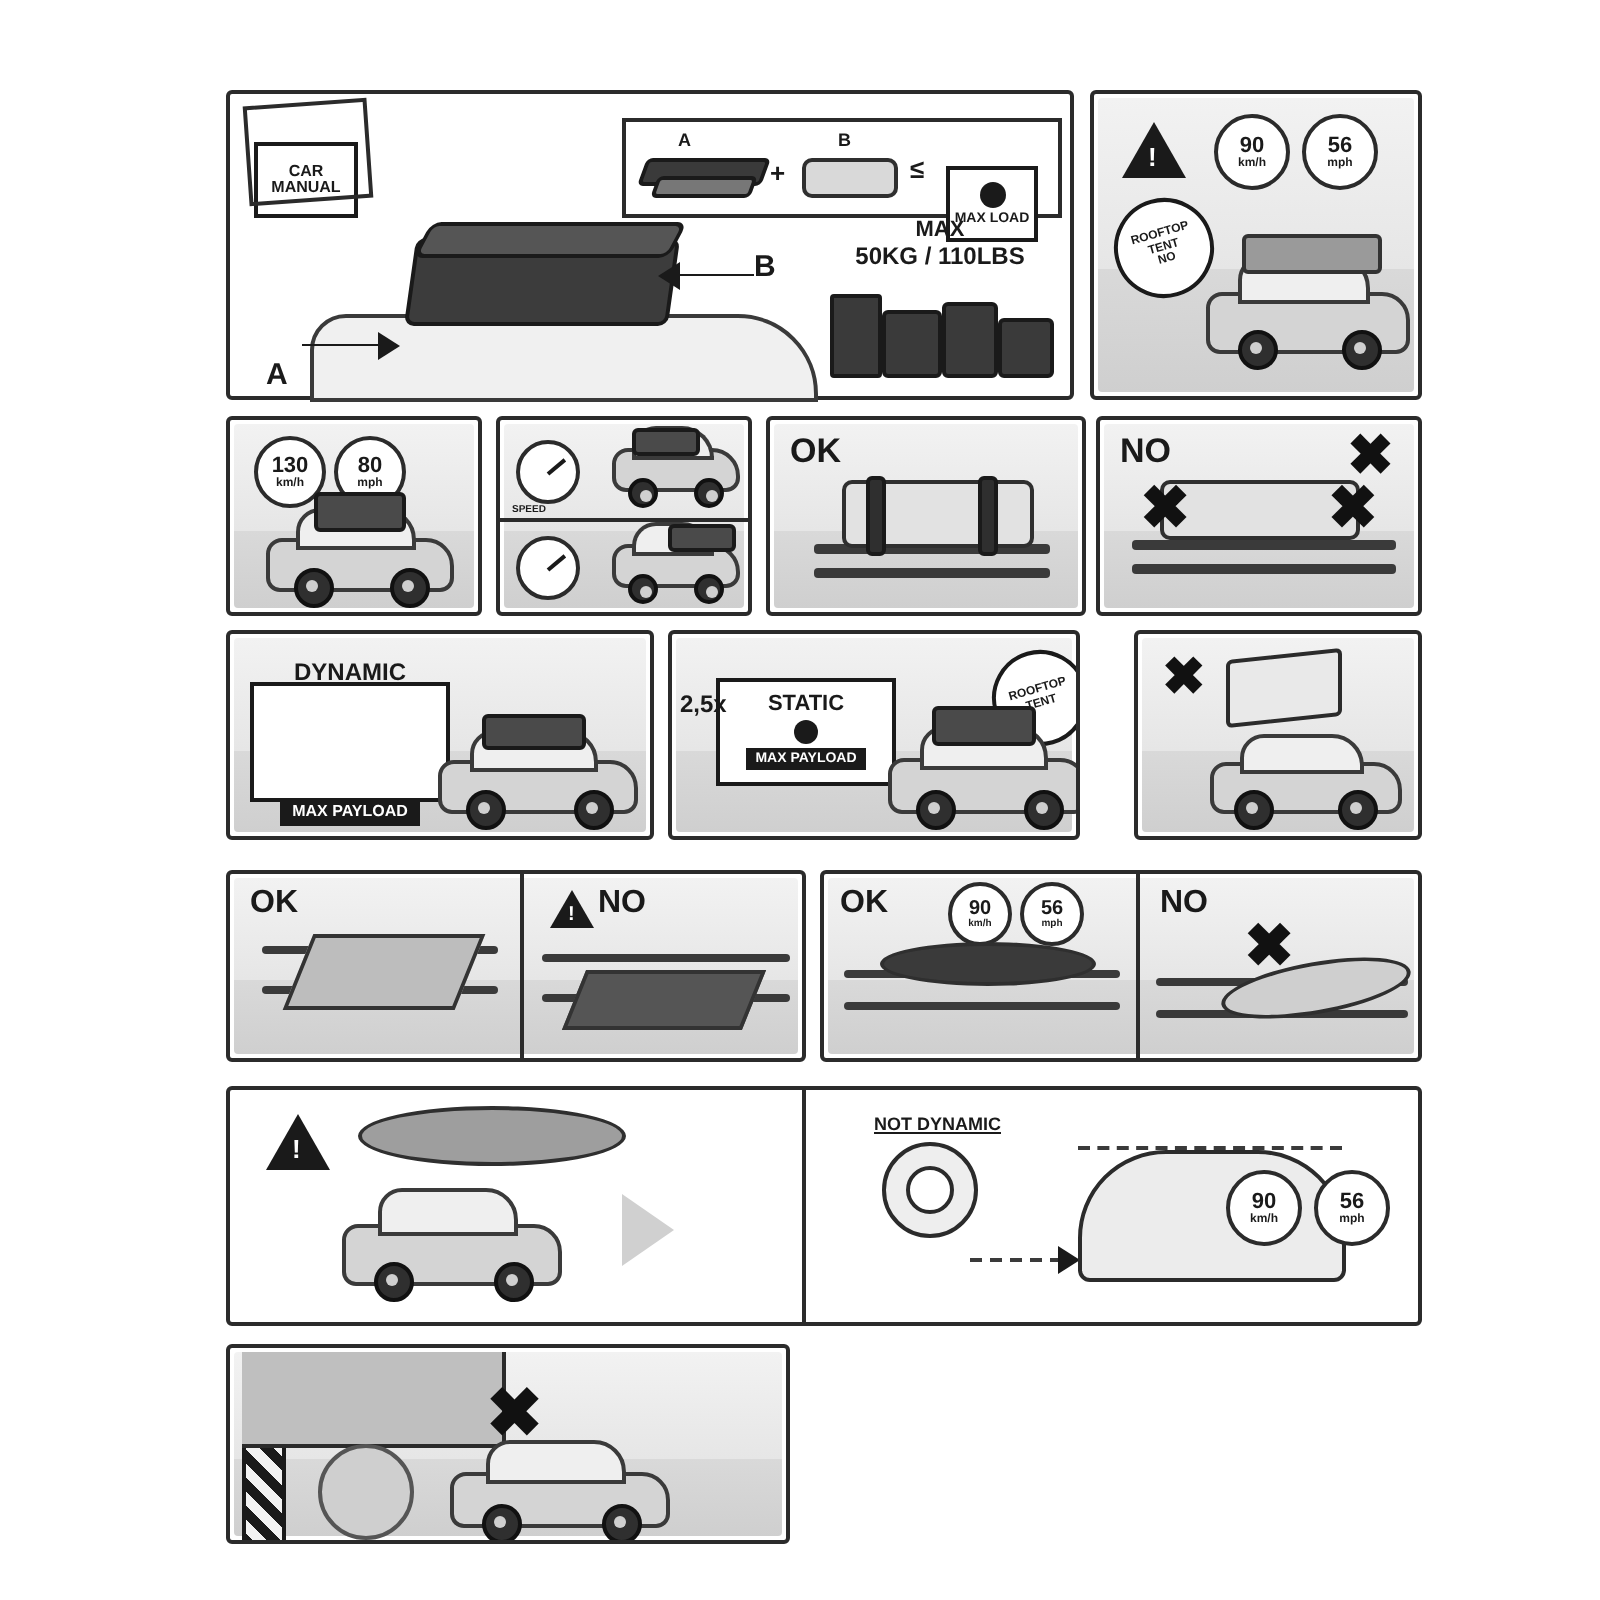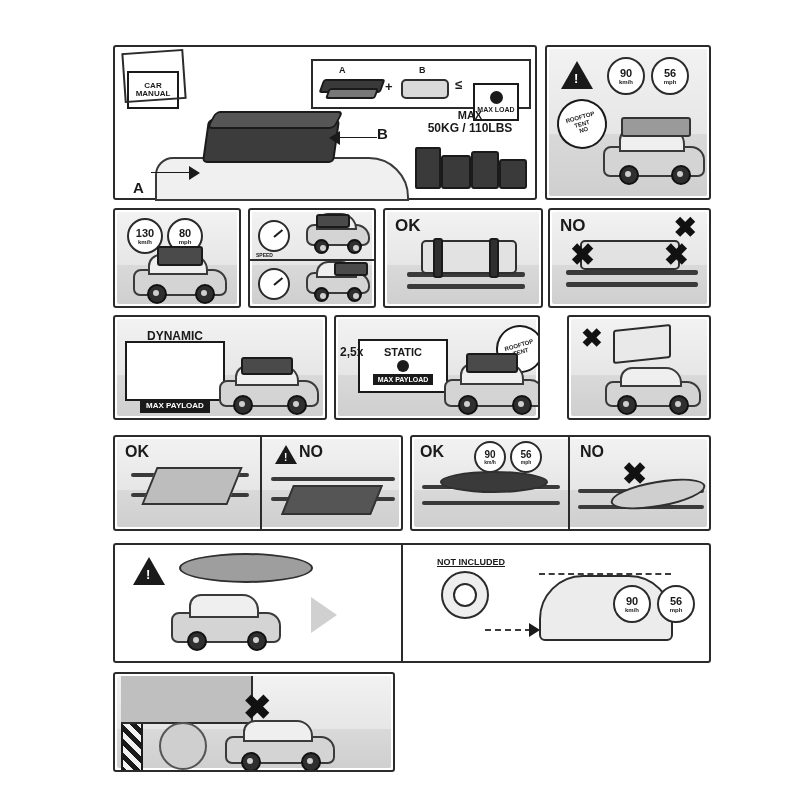--- a/index.html
+++ b/index.html
@@ -275,21 +275,21 @@
     <div class="kayak" style="left:64px;top:8px;width:130px;height:26px;background:#9e9e9e;"></div>
     <div class="car" style="left:56px;top:54px;width:110px;height:52px;">
       <div class="body"></div>
         <div class="cabin"></div>
       <div class="wheel" style="left:16px;bottom:0;"></div>
       <div class="wheel" style="right:14px;bottom:0;"></div>
     </div>
     <div class="arrowR" style="left:196px;top:52px;border-top-width:18px;border-bottom-width:18px;border-left-width:26px;border-left-color:#d0d0d0;"></div>
     <div style="position:absolute;left:196px;top:52px;width:0;height:0;border-top:18px solid transparent;border-bottom:18px solid transparent;border-left:26px solid transparent;"></div>
 
-    <div class="tinyc" style="left:322px;top:12px;font-size:9px;text-decoration:underline;">NOT INCLUDED</div>
+    <div class="tinyc" style="left:322px;top:12px;font-size:9px;text-decoration:underline;">NOT DYNAMIC</div>
     <div style="position:absolute;left:326px;top:26px;width:44px;height:44px;border:2px solid #2b2b2b;border-radius:50%;background:#eee;"></div>
     <div style="position:absolute;left:338px;top:38px;width:20px;height:20px;border:2px solid #2b2b2b;border-radius:50%;background:#fff;"></div>
     <div class="dash" style="left:370px;top:84px;width:46px;"></div>
     <div class="arrowR" style="left:414px;top:78px;"></div>
     <div style="position:absolute;left:424px;top:30px;width:130px;height:62px;border:2px solid #2b2b2b;background:#ececec;border-radius:44px 44px 6px 6px;"></div>
     <div class="dash" style="left:424px;top:28px;width:132px;"></div>
     <div class="dash" style="left:556px;top:60px;width:0;"></div>
     <div class="arrowR" style="left:556px;top:56px;transform:rotate(180deg);"></div>
 
     <div class="badge" style="right:58px;top:40px;width:34px;height:34px;">

